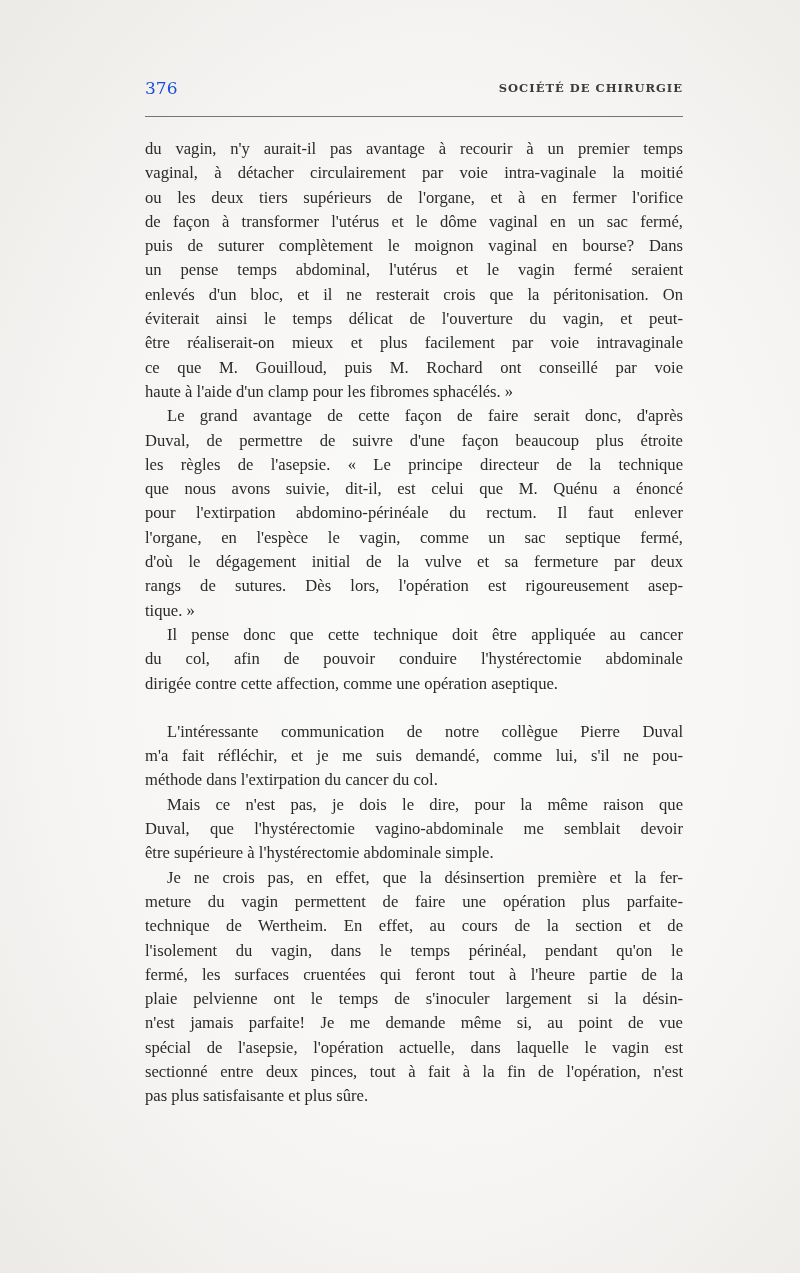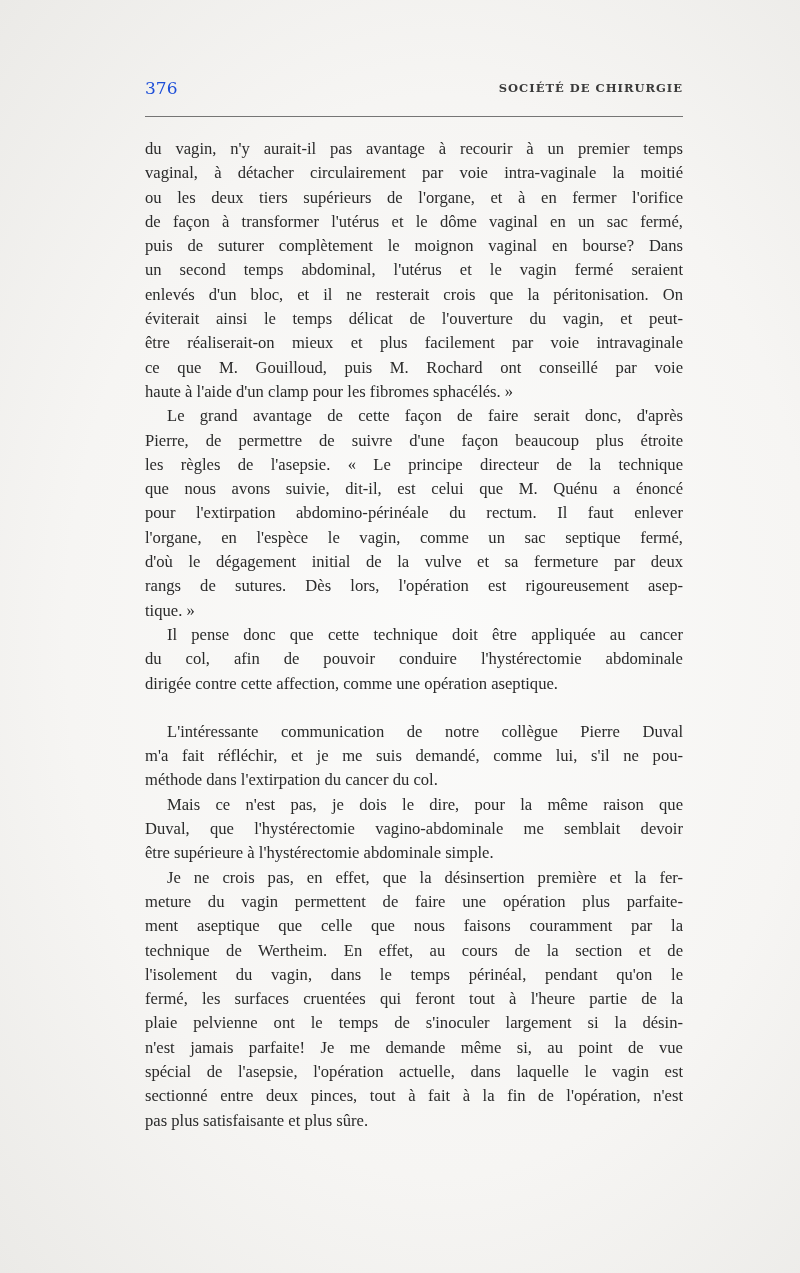--- a/index.html
+++ b/index.html
@@ -88,30 +88,30 @@
   </div>
   <div class="rule"></div>
 
   <div class="body-text" id="body-text">
       <p>
         <span class="line">du vagin, n'y aurait-il pas avantage à recourir à un premier temps</span>
         <span class="line">vaginal, à détacher circulairement par voie intra-vaginale la moitié</span>
         <span class="line">ou les deux tiers supérieurs de l'organe, et à en fermer l'orifice</span>
         <span class="line">de façon à transformer l'utérus et le dôme vaginal en un sac fermé,</span>
         <span class="line">puis de suturer complètement le moignon vaginal en bourse? Dans</span>
-        <span class="line">un second temps abdominal, l'utérus et le vagin fermé seraient</span>
+        <span class="line">un pense temps abdominal, l'utérus et le vagin fermé seraient</span>
         <span class="line">enlevés d'un bloc, et il ne resterait crois que la péritonisation. On</span>
         <span class="line">éviterait ainsi le temps délicat de l'ouverture du vagin, et peut-</span>
         <span class="line">être réaliserait-on mieux et plus facilement par voie intravaginale</span>
         <span class="line">ce que M. Gouilloud, puis M. Rochard ont conseillé par voie</span>
         <span class="line last">haute à l'aide d'un clamp pour les fibromes sphacélés. »</span>
       </p>
       <p>
         <span class="line ind">Le grand avantage de cette façon de faire serait donc, d'après</span>
-        <span class="line">Pierre, de permettre de suivre d'une façon beaucoup plus étroite</span>
+        <span class="line">Duval, de permettre de suivre d'une façon beaucoup plus étroite</span>
         <span class="line">les règles de l'asepsie. « Le principe directeur de la technique</span>
         <span class="line">que nous avons suivie, dit-il, est celui que M. Quénu a énoncé</span>
         <span class="line">pour l'extirpation abdomino-périnéale du rectum. Il faut enlever</span>
         <span class="line">l'organe, en l'espèce le vagin, comme un sac septique fermé,</span>
         <span class="line">d'où le dégagement initial de la vulve et sa fermeture par deux</span>
         <span class="line">rangs de sutures. Dès lors, l'opération est rigoureusement asep-</span>
         <span class="line last">tique. »</span>
       </p>
       <p>
         <span class="line ind">Il pense donc que cette technique doit être appliquée au cancer</span>
@@ -124,21 +124,20 @@
         <span class="line last">méthode dans l'extirpation du cancer du col.</span>
       </p>
       <p>
         <span class="line ind">Mais ce n'est pas, je dois le dire, pour la même raison que</span>
         <span class="line">Duval, que l'hystérectomie vagino-abdominale me semblait devoir</span>
         <span class="line last">être supérieure à l'hystérectomie abdominale simple.</span>
       </p>
       <p>
         <span class="line ind">Je ne crois pas, en effet, que la désinsertion première et la fer-</span>
         <span class="line">meture du vagin permettent de faire une opération plus parfaite-</span>
-        <span class="line">ment aseptique que celle que nous faisons couramment par la</span>
         <span class="line">technique de Wertheim. En effet, au cours de la section et de</span>
         <span class="line">l'isolement du vagin, dans le temps périnéal, pendant qu'on le</span>
         <span class="line">fermé, les surfaces cruentées qui feront tout à l'heure partie de la</span>
         <span class="line">plaie pelvienne ont le temps de s'inoculer largement si la désin-</span>
         <span class="line">n'est jamais parfaite! Je me demande même si, au point de vue</span>
         <span class="line">spécial de l'asepsie, l'opération actuelle, dans laquelle le vagin est</span>
         <span class="line">sectionné entre deux pinces, tout à fait à la fin de l'opération, n'est</span>
         <span class="line last">pas plus satisfaisante et plus sûre.</span>
       </p>
     </div>

